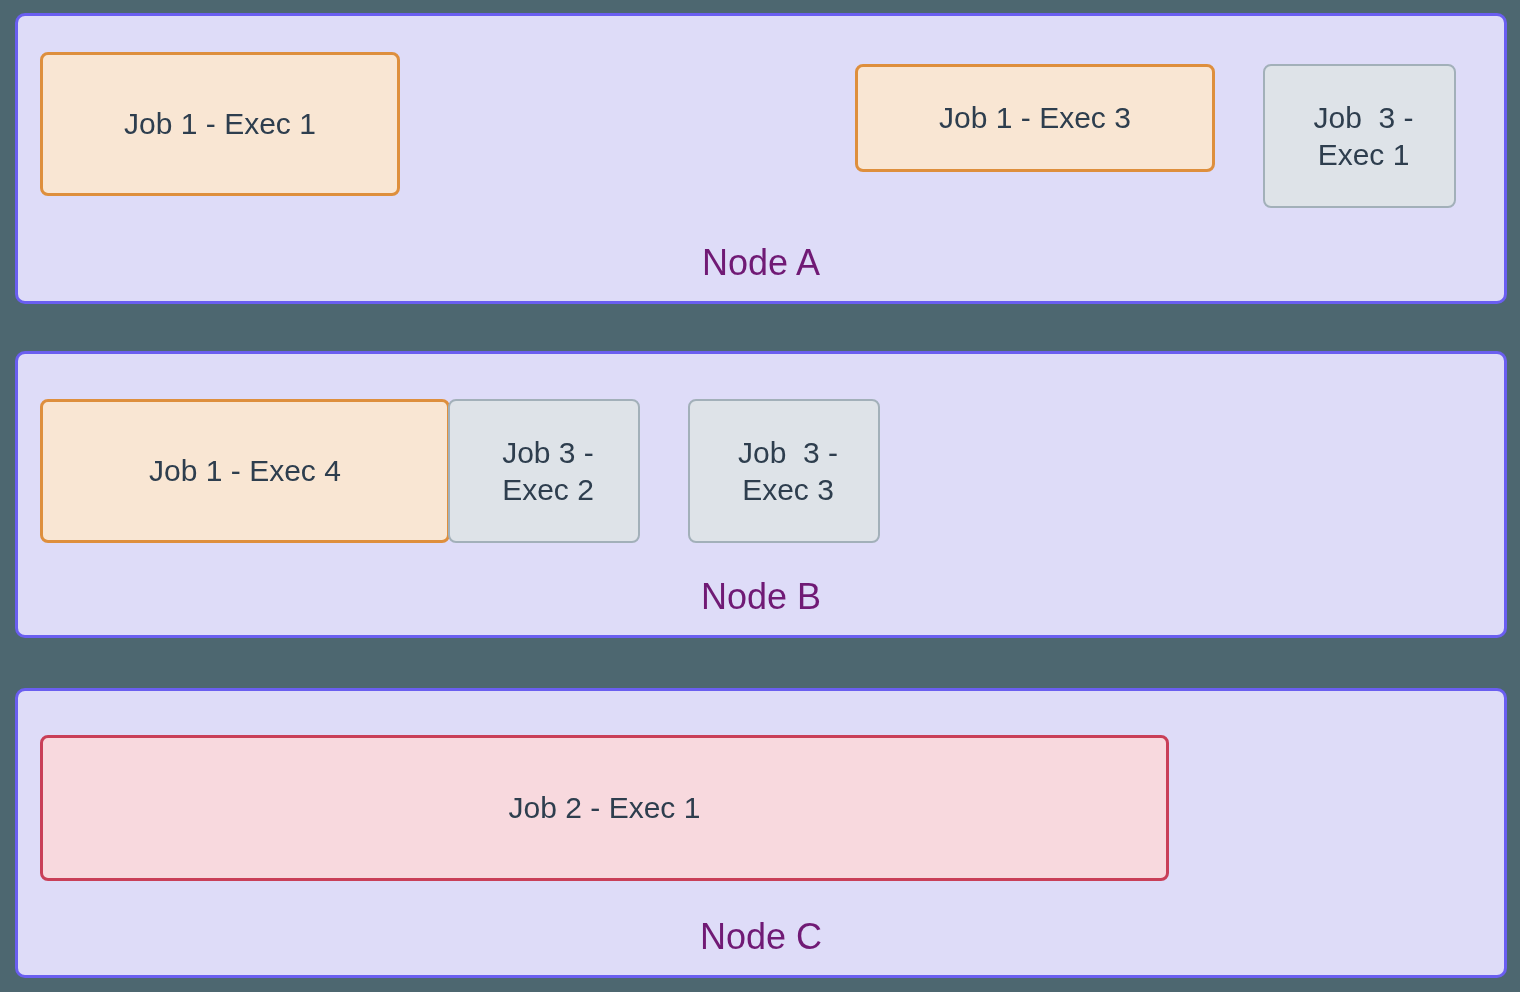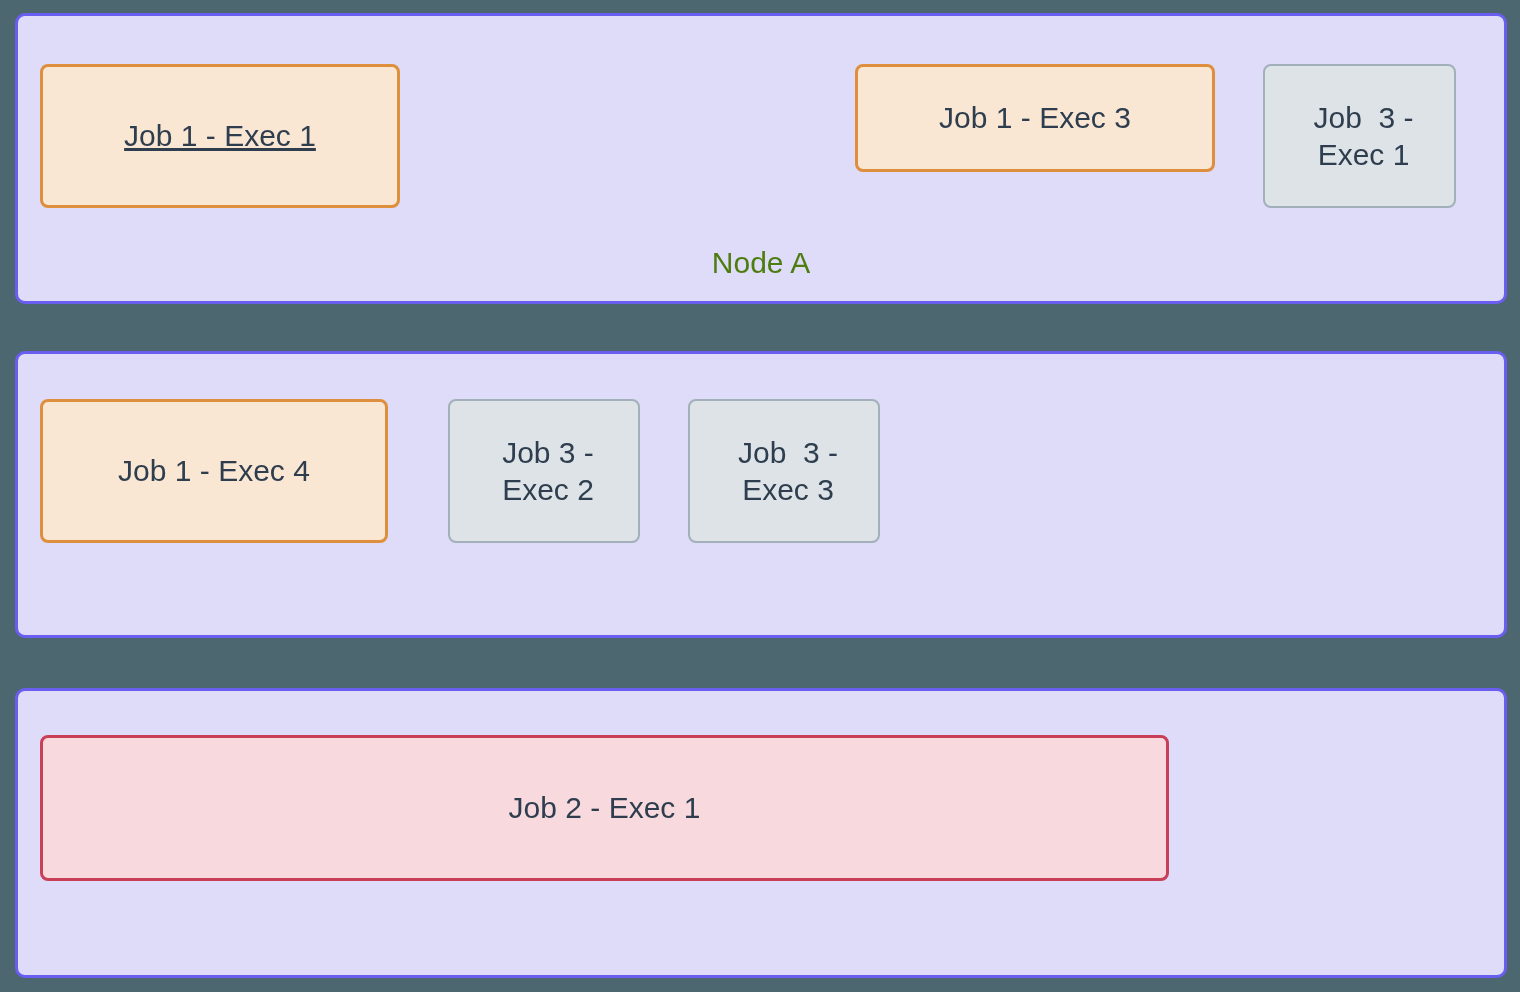--- a/index.html
+++ b/index.html
@@ -52,39 +52,41 @@
   .exec-job2 {
     background: #f8d9de;
     border: 3px solid #c93f58;
   }
   .node-label {
     position: absolute;
     left: 0;
     right: 0;
     bottom: 20px;
     text-align: center;
-    font-size: 30px;
+    font-size: 36px;
     line-height: 36px;
-    color: #4d7c0f;
+    color: #701a75;
   }
 </style>
 </head>
 <body>
 
 <div class="node node-a">
-  <div class="executor exec-job1" style="left:22px; top:48px; width:360px; height:144px;text-decoration:underline;">Job 1 - Exec 1</div>
+  <div class="executor exec-job1" style="left:22px; top:36px; width:360px; height:144px;">Job 1 - Exec 1</div>
   <div class="executor exec-job1" style="left:837px; top:48px; width:360px; height:108px;">Job 1 - Exec 3</div>
   <div class="executor exec-job3" style="left:1245px; top:48px; width:193px; height:144px;">Job  3 -
 Exec 1</div>
   <div class="node-label">Node A</div>
 </div>
 
 <div class="node node-b">
-  <div class="executor exec-job1" style="left:22px; top:45px; width:348px; height:144px;">Job 1 - Exec 4</div>
+  <div class="executor exec-job1" style="left:22px; top:45px; width:410px; height:144px;">Job 1 - Exec 4</div>
   <div class="executor exec-job3" style="left:430px; top:45px; width:192px; height:144px;">Job 3 -
 Exec 2</div>
   <div class="executor exec-job3" style="left:670px; top:45px; width:192px; height:144px;">Job  3 -
 Exec 3</div>
+  <div class="node-label">Node B</div>
 </div>
 
 <div class="node node-c">
   <div class="executor exec-job2" style="left:22px; top:44px; width:1129px; height:146px;">Job 2 - Exec 1</div>
+  <div class="node-label">Node C</div>
 </div>
 
 </body></html>

